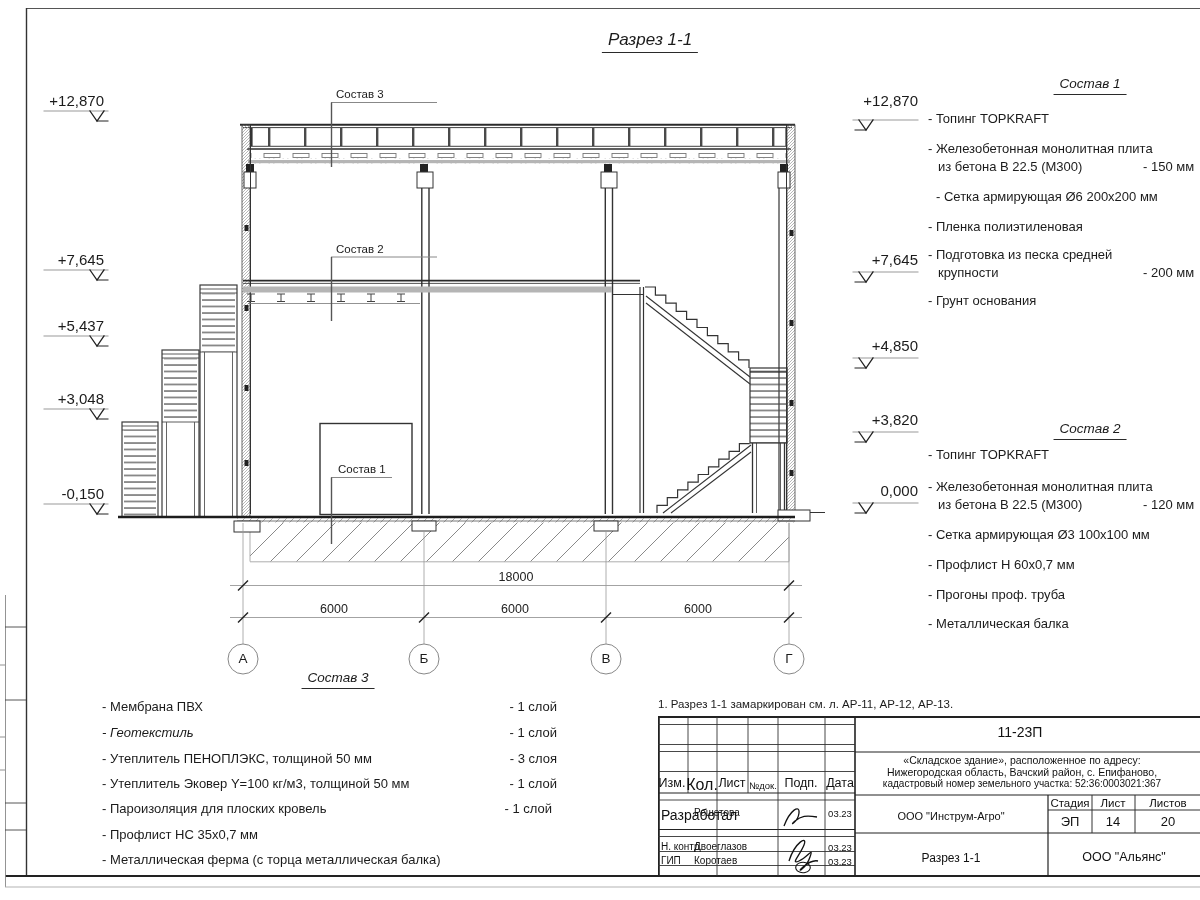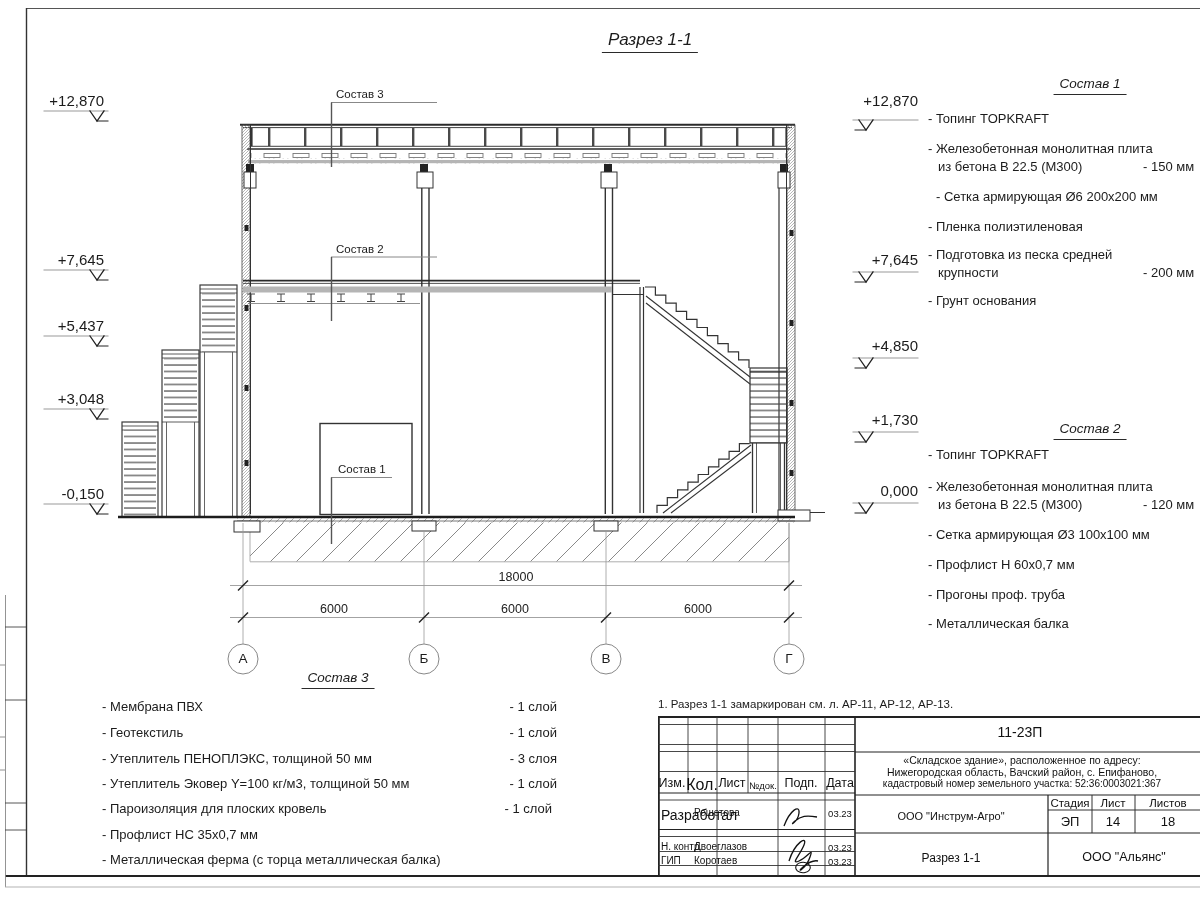--- a/index.html
+++ b/index.html
@@ -301,21 +301,21 @@
 
 <div class="t elev rt" style="left:20px;top:92px;width:84px;">+12,870</div>
 <div class="t elev rt" style="left:20px;top:251px;width:84px;">+7,645</div>
 <div class="t elev rt" style="left:20px;top:317px;width:84px;">+5,437</div>
 <div class="t elev rt" style="left:20px;top:390px;width:84px;">+3,048</div>
 <div class="t elev rt" style="left:20px;top:485px;width:84px;">-0,150</div>
 
 <div class="t elev rt" style="left:840px;top:92px;width:78px;">+12,870</div>
 <div class="t elev rt" style="left:840px;top:251px;width:78px;">+7,645</div>
 <div class="t elev rt" style="left:840px;top:337px;width:78px;">+4,850</div>
-<div class="t elev rt" style="left:840px;top:411px;width:78px;">+1,730</div>
+<div class="t elev rt" style="left:840px;top:411px;width:78px;">+3,820</div>
 <div class="t elev rt" style="left:840px;top:482px;width:78px;">0,000</div>
 
 <div class="t dim ctr" style="left:516px;top:570px;">18000</div>
 <div class="t dim ctr" style="left:334px;top:602px;">6000</div>
 <div class="t dim ctr" style="left:515px;top:602px;">6000</div>
 <div class="t dim ctr" style="left:698px;top:602px;">6000</div>
 
 <div class="t axis ctr" style="left:243px;top:651px;">А</div>
 <div class="t axis ctr" style="left:424px;top:651px;">Б</div>
 <div class="t axis ctr" style="left:606px;top:651px;">В</div>
@@ -339,21 +339,21 @@
 <div class="t" style="left:938px;top:498px;">из бетона  В 22.5 (М300)</div>
 <div class="t" style="left:1143px;top:498px;">- 120 мм</div>
 <div class="t" style="left:928px;top:528px;">- Сетка армирующая Ø3 100х100 мм</div>
 <div class="t" style="left:928px;top:558px;">- Профлист Н 60х0,7 мм</div>
 <div class="t" style="left:928px;top:588px;">- Прогоны проф. труба</div>
 <div class="t" style="left:928px;top:617px;">- Металлическая балка</div>
 
 <div class="t hdr2 it ul ctr" style="left:338px;top:670px;">Состав 3</div>
 <div class="t" style="left:102px;top:700px;">- Мембрана ПВХ</div>
 <div class="t rt" style="left:475px;top:700px;width:82px;">- 1 слой</div>
-<div class="t" style="left:102px;top:726px;">- Геотекстиль</div>
+<div class="t" style="left:102px;top:726px;font-style:italic;">- Геотекстиль</div>
 <div class="t rt" style="left:475px;top:726px;width:82px;">- 1 слой</div>
 <div class="t" style="left:102px;top:752px;">- Утеплитель ПЕНОПЛЭКС, толщиной 50 мм</div>
 <div class="t rt" style="left:475px;top:752px;width:82px;">- 3 слоя</div>
 <div class="t" style="left:102px;top:777px;">- Утеплитель Эковер Y=100 кг/м3, толщиной 50 мм</div>
 <div class="t rt" style="left:475px;top:777px;width:82px;">- 1 слой</div>
 <div class="t" style="left:102px;top:802px;">- Пароизоляция для плоских кровель</div>
 <div class="t rt" style="left:470px;top:802px;width:82px;">- 1 слой</div>
 <div class="t" style="left:102px;top:828px;">- Профлист НС 35х0,7 мм</div>
 <div class="t" style="left:102px;top:853px;">- Металлическая ферма (с торца металлическая балка)</div>
 
@@ -380,17 +380,17 @@
 <div class="tbt" style="left:661px;top:855px;font-size:10px;">ГИП</div>
 <div class="tbt" style="left:694px;top:855px;font-size:10px;">Коротаев</div>
 <div class="tbt ctr" style="left:840px;top:856px;font-size:9.5px;">03.23</div>
 
 <div class="tbt ctr" style="left:951px;top:810px;font-size:11px;">ООО "Инструм-Агро"</div>
 <div class="tbt ctr" style="left:1070px;top:797px;font-size:11.5px;">Стадия</div>
 <div class="tbt ctr" style="left:1113px;top:797px;font-size:11.5px;">Лист</div>
 <div class="tbt ctr" style="left:1168px;top:797px;font-size:11.5px;">Листов</div>
 <div class="tbt ctr" style="left:1070px;top:814px;font-size:13px;">ЭП</div>
 <div class="tbt ctr" style="left:1113px;top:814px;font-size:13px;">14</div>
-<div class="tbt ctr" style="left:1168px;top:814px;font-size:13px;">18</div>
+<div class="tbt ctr" style="left:1168px;top:814px;font-size:13px;">20</div>
 <div class="tbt ctr" style="left:951px;top:851px;font-size:12px;">Разрез 1-1</div>
 <div class="tbt ctr" style="left:1124px;top:850px;font-size:12.5px;">ООО "Альянс"</div>
 
 </div>
 
 </body></html>

